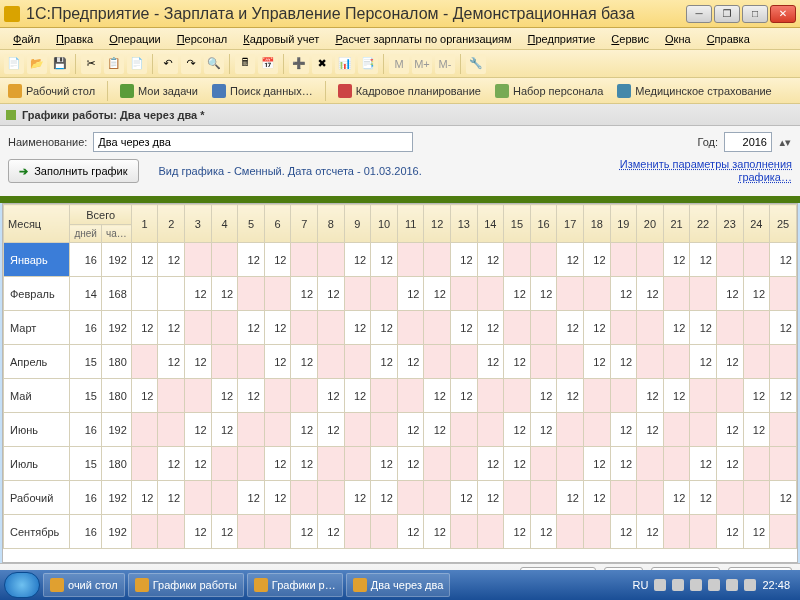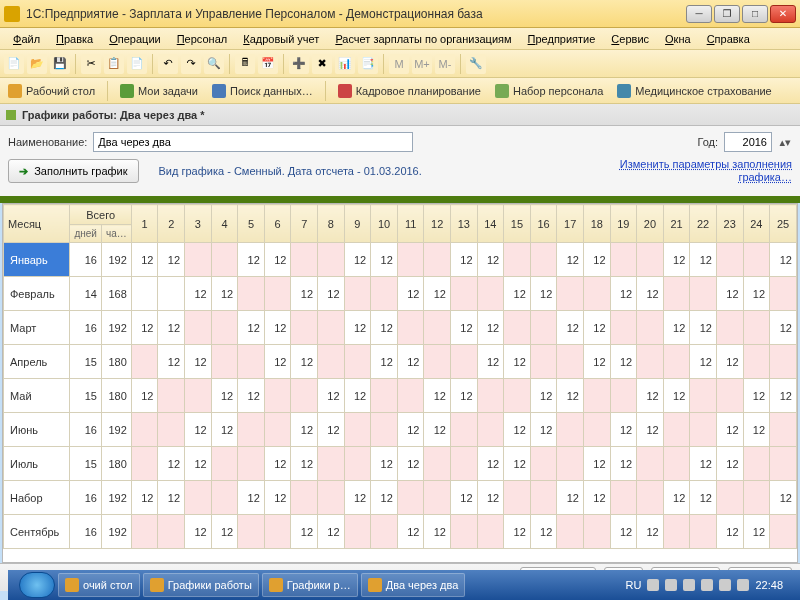--- a/index.html
+++ b/index.html
@@ -1,19 +1,19 @@
 <!DOCTYPE html>
 <html><head>
 <meta charset="utf-8">
 <style>
   * { box-sizing: border-box; margin: 0; padding: 0; font-family: Tahoma, Arial, sans-serif; font-size: 11px; }
   body { width: 800px; height: 600px; overflow: hidden; background: #c4dff7; }
   .titlebar { height: 28px; background: linear-gradient(#fde9a8,#f9d97b); display: flex; align-items: center; padding: 0 4px; border-bottom: 1px solid #c9a94a; }
   .titlebar .logo { width: 16px; height: 16px; background: #d9a300; border-radius: 2px; margin-right: 6px; }
-  .titlebar .title { flex: 1; color: #333; font-size: 12px; }
+  .titlebar .title { flex: 1; color: #333; font-size: 16px; }
   .winbtns { display: flex; gap: 2px; }
   .winbtn { width: 26px; height: 18px; background: linear-gradient(#f0f0f0,#d0d0d0); border: 1px solid #888; border-radius: 3px; display: flex; align-items: center; justify-content: center; font-size: 10px; color: #333; }
   .winbtn.close { background: linear-gradient(#f47a6a,#d73c28); color: #fff; border-color: #a02818; }
   .menubar { height: 22px; background: linear-gradient(#fdf2d0,#f9e8b5); display: flex; align-items: center; padding: 0 6px; gap: 2px; border-bottom: 1px solid #d9c888; }
   .menuitem { padding: 2px 7px; color: #000; cursor: pointer; }
   .menuitem u { text-decoration: underline; }
   .toolbar { height: 28px; background: linear-gradient(#fdf2d0,#f7e4a8); display: flex; align-items: center; padding: 0 4px; gap: 3px; border-bottom: 1px solid #d9c888; }
   .tbtn { width: 20px; height: 20px; background: #fcefc7; border: 1px solid transparent; border-radius: 2px; display: flex; align-items: center; justify-content: center; font-size: 11px; }
   .tsep { width: 1px; height: 20px; background: #d9c888; margin: 0 2px; }
   .toolbar2 { height: 26px; background: linear-gradient(#fdf2d0,#f7e4a8); display: flex; align-items: center; padding: 0 4px; gap: 6px; border-bottom: 1px solid #d9c888; }
@@ -37,21 +37,21 @@
   th.sub { height: 18px; font-size: 10px; color: #666; }
   .mcol { width: 68px; text-align: left; }
   .dcol { width: 30px; }
   .hcol { width: 30px; }
   .ncol { width: 28px; }
   td.m { text-align: left; padding-left: 6px; }
   td.sel { background: #3b7dd8; color: #fff; }
   td.pk { background: #fce3e3; }
   .footer { height: 28px; background: linear-gradient(#f5f5f5,#e6e6e6); border-top: 1px solid #bbb; display: flex; align-items: center; justify-content: flex-end; padding: 0 8px; gap: 8px; }
   .fbtn { display: inline-flex; align-items: center; gap: 4px; background: linear-gradient(#fdfdfd,#e7e7e7); border: 1px solid #a9a9a9; border-radius: 3px; padding: 2px 10px; height: 22px; }
-  .taskbar { position: absolute; bottom: 0; left: 8px; right: 0; height: 30px; background: linear-gradient(#4f80c0,#1a4e96); display: flex; align-items: center; padding: 0 11px; gap: 3px; }
+  .taskbar { position: absolute; bottom: 0; left: 0; right: 0; height: 30px; background: linear-gradient(#4f80c0,#1a4e96); display: flex; align-items: center; padding: 0 4px; gap: 3px; }
   .start { width: 36px; height: 26px; background: radial-gradient(circle,#6fc1f0,#1a6ec0); border-radius: 14px; border: 1px solid #0a4a90; }
   .tbitem { height: 24px; background: rgba(255,255,255,0.15); border: 1px solid rgba(255,255,255,0.25); border-radius: 2px; padding: 0 6px; display: flex; align-items: center; gap: 4px; color: #fff; font-size: 10px; }
   .tbitem .ti { width: 14px; height: 14px; background: #e0a030; border-radius: 2px; }
   .tray { margin-left: auto; display: flex; align-items: center; gap: 6px; color: #fff; font-size: 10px; padding-right: 6px; }
   .tray .ti { width: 12px; height: 12px; background: #ccc; border-radius: 2px; }
 </style>
 </head>
 <body>
 
 <div class="titlebar">
@@ -401,21 +401,21 @@
           <td>12</td>
           <td>12</td>
           <td class="pk"></td>
           <td class="pk"></td>
           <td>12</td>
           <td>12</td>
           <td class="pk"></td>
           <td class="pk"></td>
         </tr>
         <tr>
-          <td class="m">Набор</td>
+          <td class="m">Рабочий</td>
           <td>16</td>
           <td>192</td>
           <td>12</td>
           <td>12</td>
           <td class="pk"></td>
           <td class="pk"></td>
           <td>12</td>
           <td>12</td>
           <td class="pk"></td>
           <td class="pk"></td>

